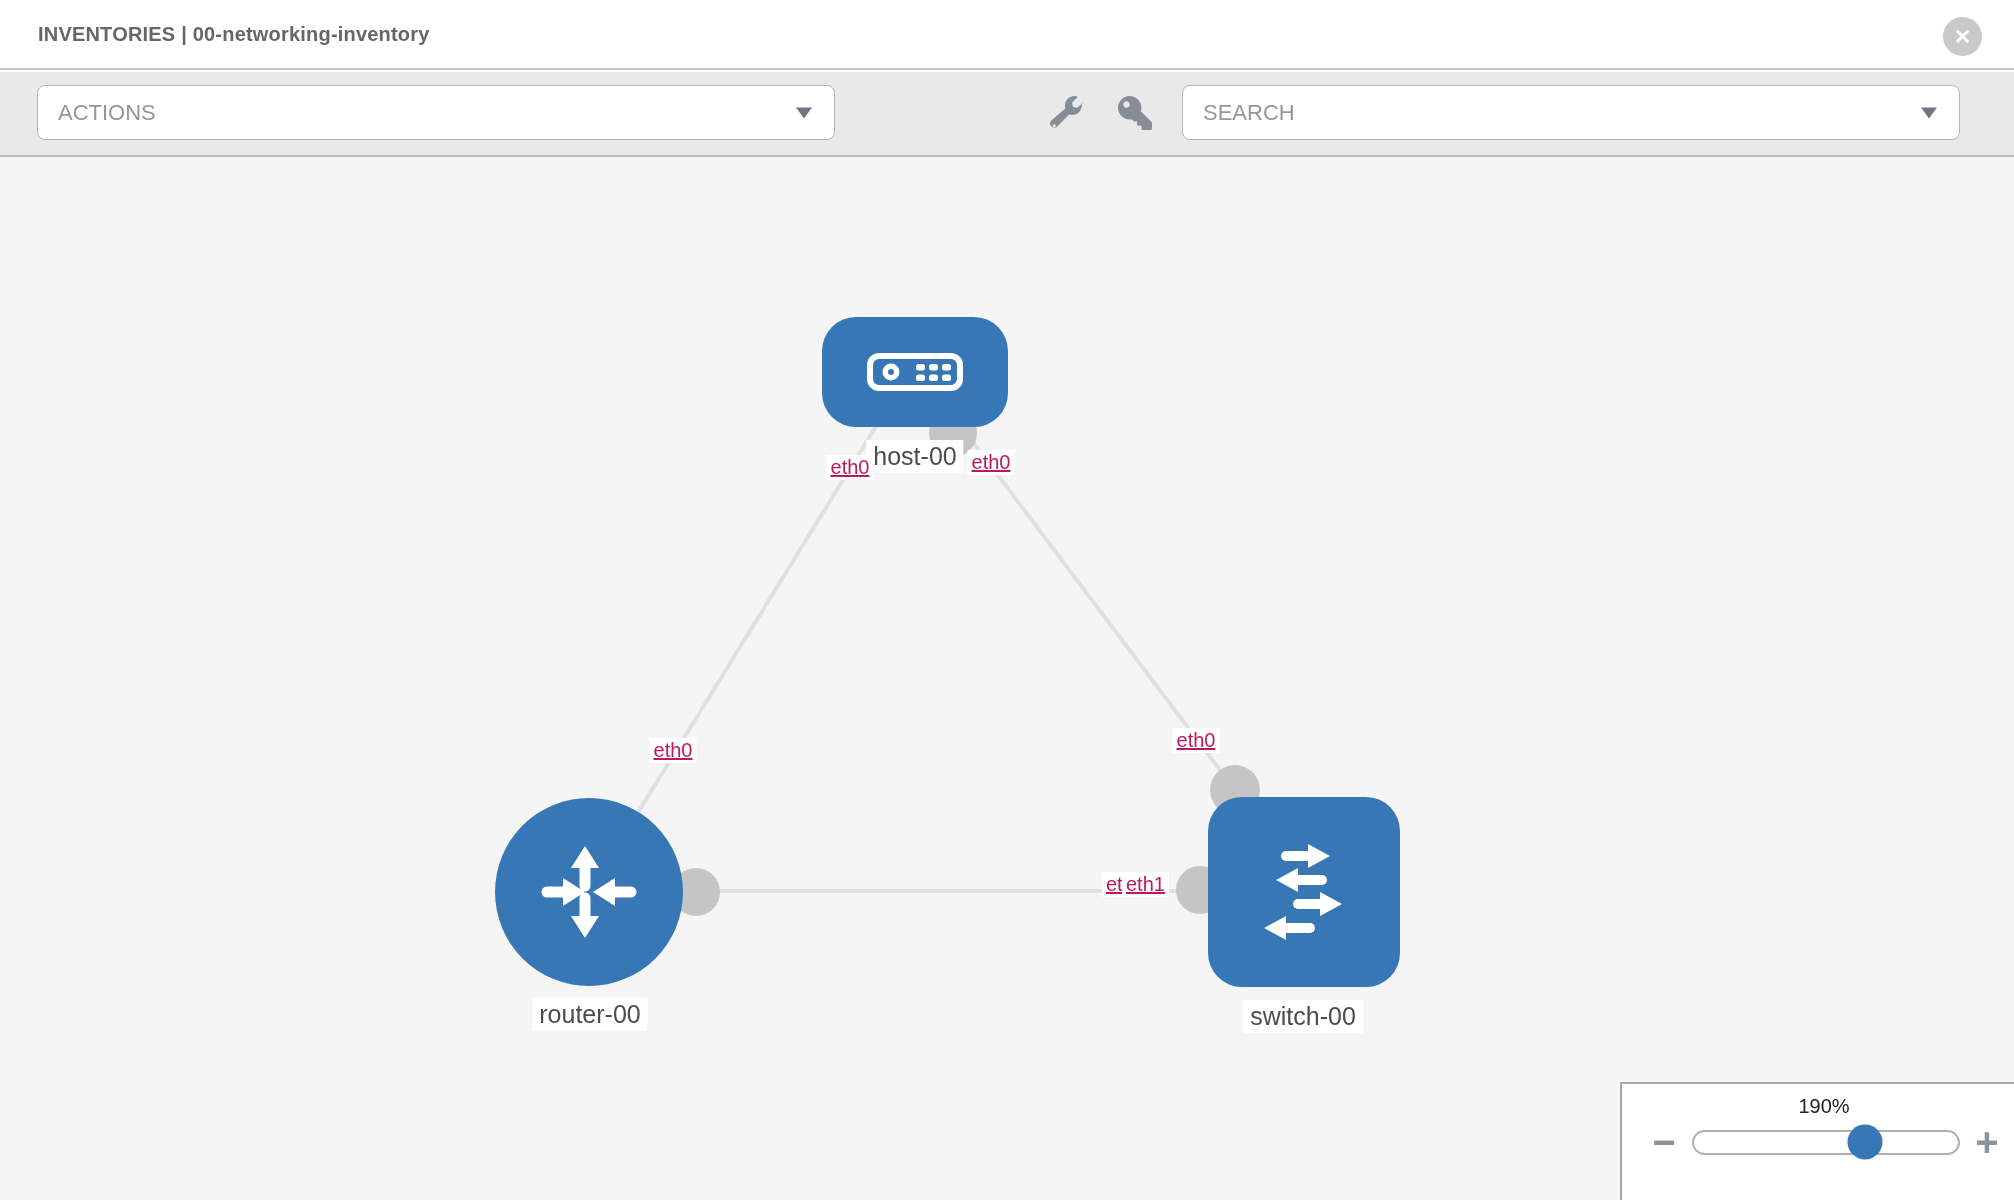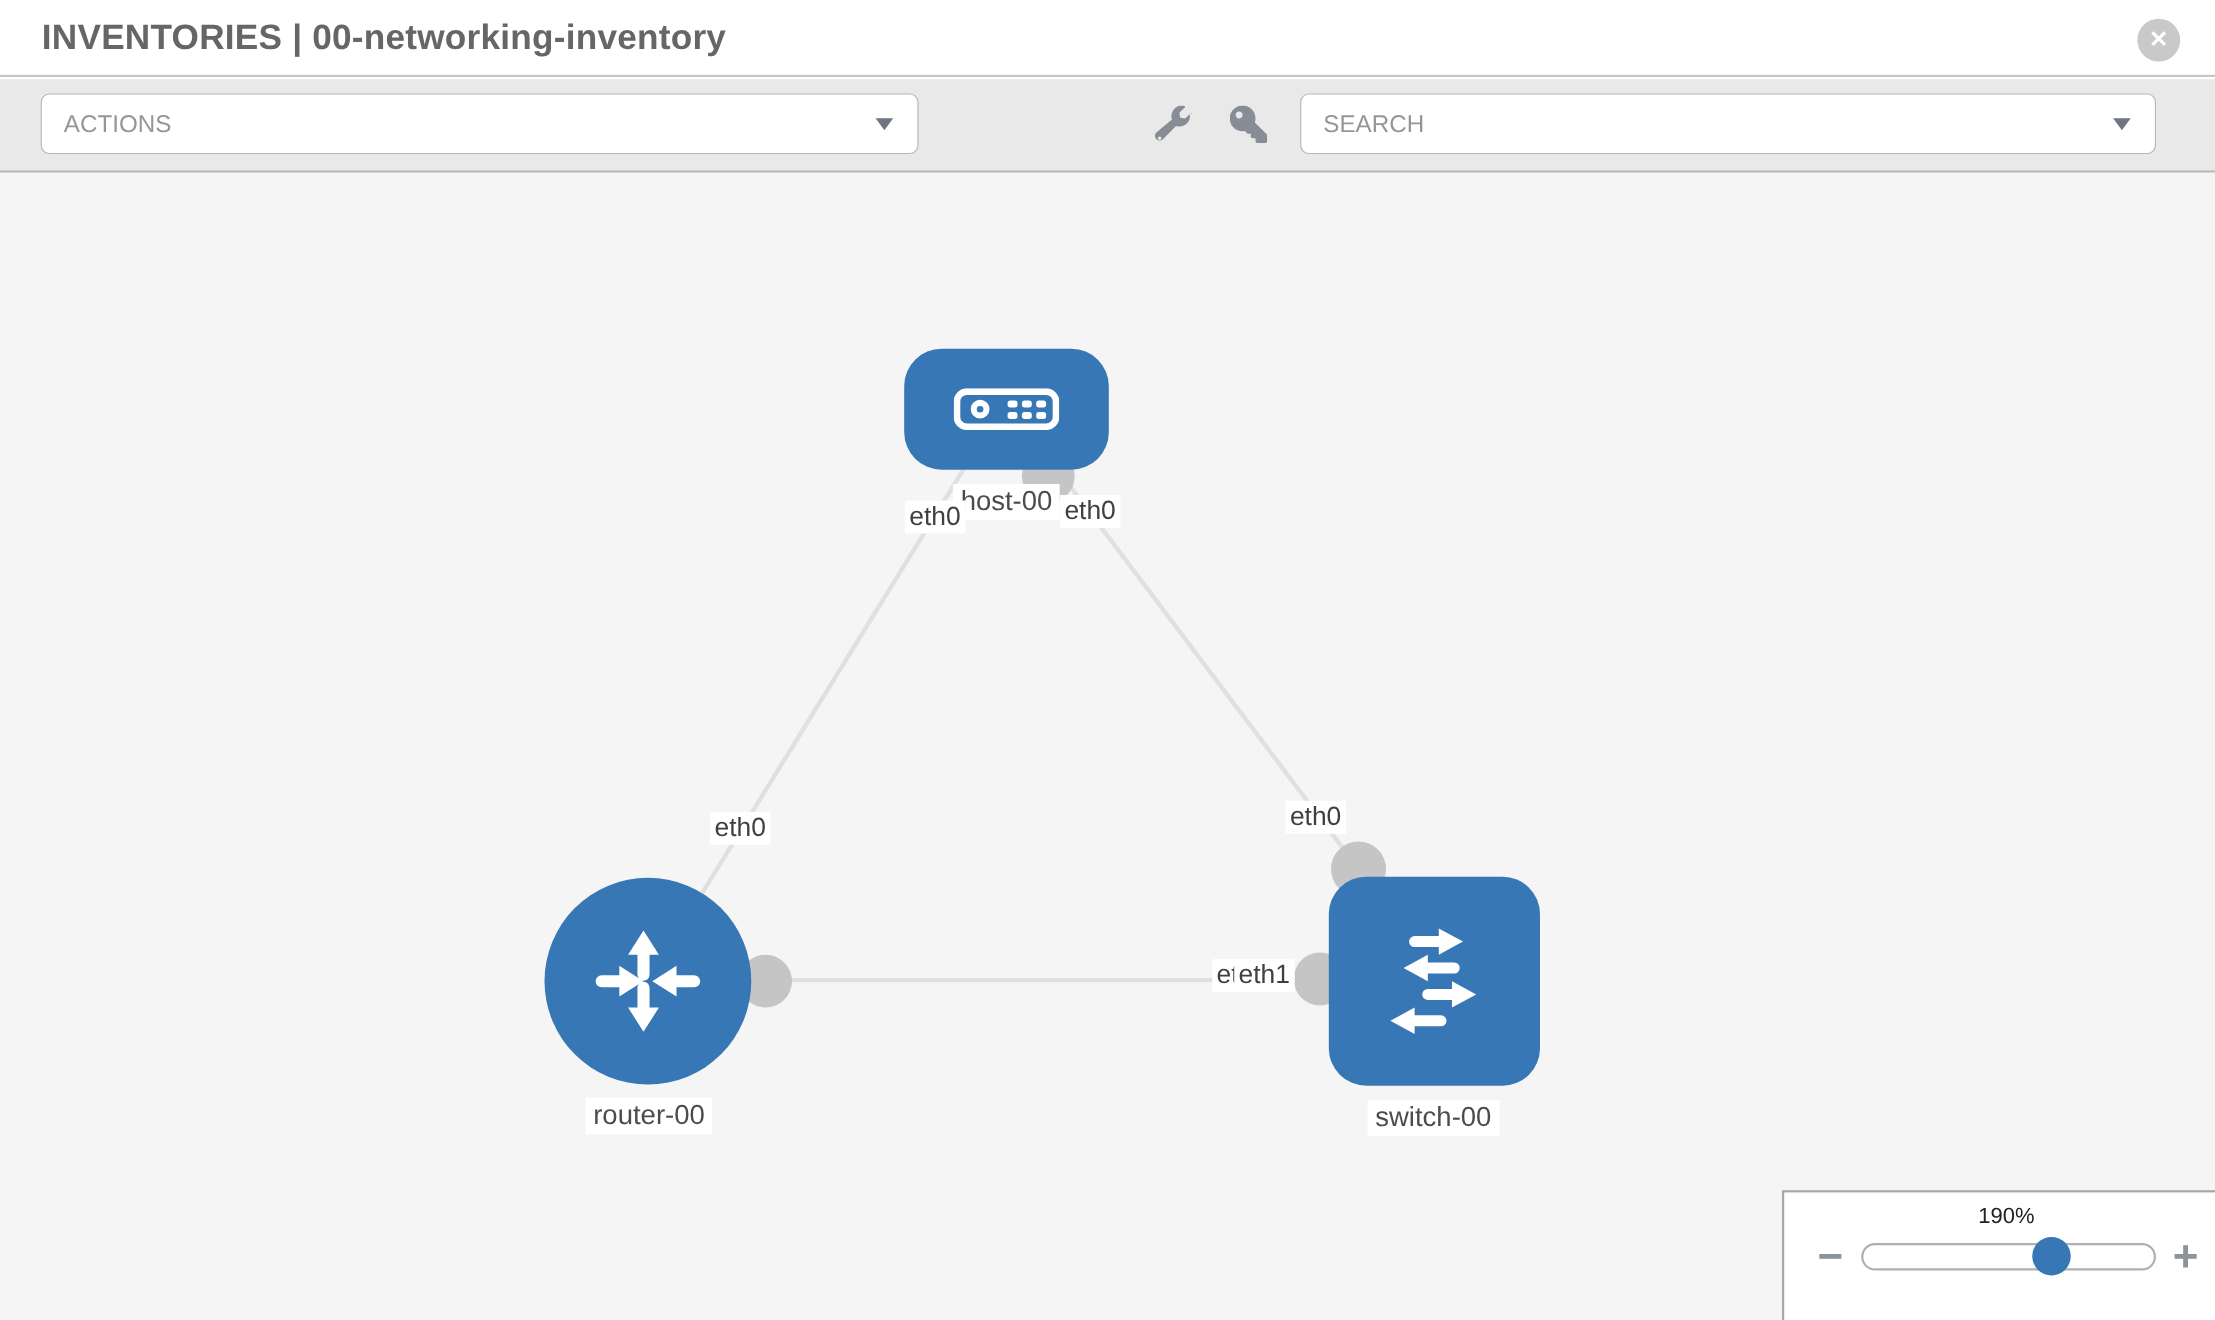--- a/index.html
+++ b/index.html
@@ -2,21 +2,21 @@
 <html><head>
 <meta charset="utf-8">
 <style>
   html,body{margin:0;padding:0;background:#fff;}
   .window{
     position:relative;width:2014px;height:1200px;overflow:hidden;
     font-family:"Liberation Sans",sans-serif;background:#fff;
   }
   
   .header{position:absolute;left:0;top:0;width:100%;height:70px;background:#fff;border-bottom:2px solid #c6c6c6;box-sizing:border-box;}
-  .page-title{position:absolute;left:38px;top:50%;transform:translateY(-50%);font-size:32px;font-weight:bold;color:#666;letter-spacing:.2px;white-space:nowrap;}
+  .page-title{position:absolute;left:38px;top:50%;transform:translateY(-50%);font-size:20px;font-weight:bold;color:#666;letter-spacing:.2px;white-space:nowrap;}
   .close-btn{position:absolute;left:1943px;top:17px;width:39px;height:39px;border-radius:50%;background:#c9c9c9;color:#fff;display:flex;align-items:center;justify-content:center;font-size:21px;font-weight:bold;cursor:pointer;}
   
   .toolbar{position:absolute;left:0;top:72px;width:100%;height:83px;background:#e9e9e9;border-bottom:2px solid #b9b9b9;box-sizing:content-box;}
   .select-box{
     position:absolute;top:13px;height:55px;background:#fff;border:1px solid #b6b6b6;border-radius:8px;
     box-sizing:border-box;display:flex;align-items:center;padding:12px 20px;color:#969696;font-size:22px;cursor:pointer;
   }
   .select-actions{left:37px;width:798px;}
   .select-search{left:1182px;width:778px;text-align:center;}
   .caret{position:absolute;right:22px;top:50%;transform:translateY(-50%);width:0;height:0;border-left:8px solid transparent;border-right:8px solid transparent;border-top:11px solid #6f7581;}
@@ -31,21 +31,21 @@
   .graph-svg line{stroke:#e0e0e0;stroke-width:4;}
   .graph-svg circle{fill:#c5c5c5;}
   .node{position:absolute;background:#3777b5;display:flex;align-items:center;justify-content:center;cursor:pointer;}
   .node-host{left:822px;top:160px;width:186px;height:110px;border-radius:34px;}
   .node-router{left:495px;top:641px;width:188px;height:188px;border-radius:50%;}
   .node-switch{left:1208px;top:640px;width:192px;height:190px;border-radius:34px;}
   .node-label{position:absolute;transform:translateX(-50%);background:#fff;color:#4c4c4c;font-size:25px;padding:2px 7px;white-space:nowrap;}
   .lbl-host{left:915px;top:283px;}
   .lbl-router{left:590px;top:841px;}
   .lbl-switch{left:1303px;top:843px;}
-  .iface-label{position:absolute;background:#fff;color:#404040;font-size:24px;padding:1px 4px;white-space:nowrap;}
+  .iface-label{position:absolute;background:#fff;color:#be185d;font-size:20px;padding:1px 4px;white-space:nowrap;text-decoration:underline;}
   .if-host-left{left:850px;top:298px;transform:translateX(-50%);}
   .if-host-right{left:991px;top:293px;transform:translateX(-50%);}
   .if-router-up{left:673px;top:581px;transform:translateX(-50%);}
   .if-switch-up{left:1196px;top:571px;transform:translateX(-50%);}
   .if-mid-a{left:1102px;top:715px;}
   .if-mid-b{left:1122px;top:715px;}
   
   .zoom-panel{position:absolute;left:1620px;top:1082px;width:500px;height:220px;background:#fff;border:2px solid #a8a8a8;box-sizing:border-box;}
   .zoom-level{position:absolute;left:202px;top:11px;transform:translateX(-50%);font-size:20px;color:#222;}
   .zoom-minus,.zoom-plus{position:absolute;top:58px;transform:translate(-50%,-50%);font-size:40px;font-weight:bold;color:#8d939b;cursor:pointer;line-height:1;}

